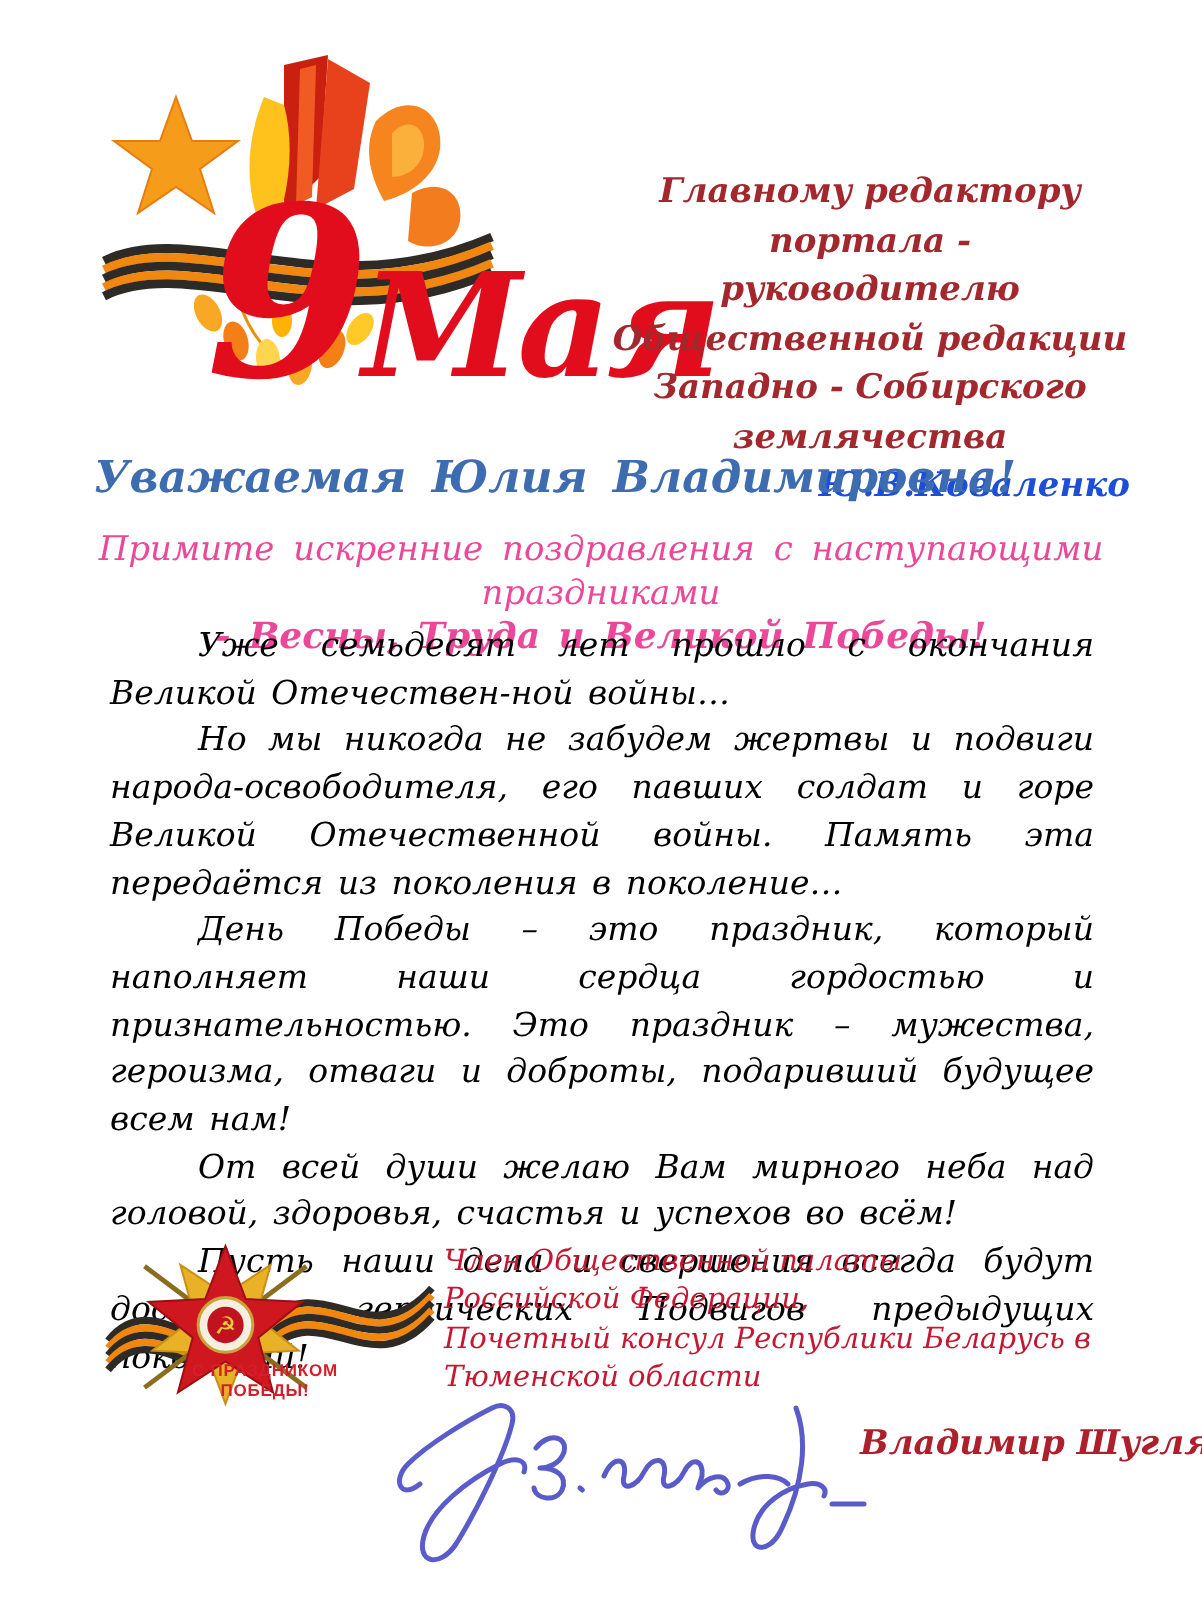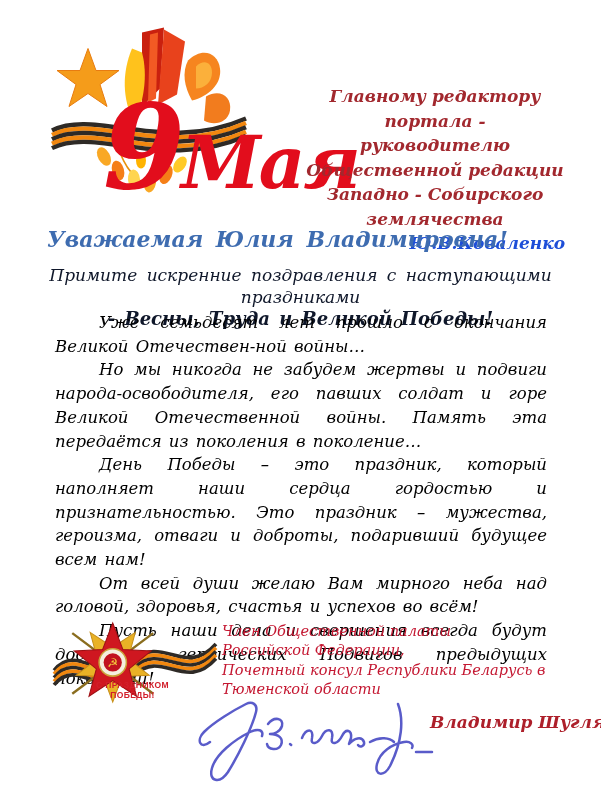--- a/index.html
+++ b/index.html
@@ -26,21 +26,21 @@
   .recipient .name { color:#1d4ed8; text-align:right; padding-right:22px; }
 
   
   .salutation {
     position:absolute; left:0; top:226px; width:555px; text-align:center;
     color:#3e6cb0; font-style:italic; font-weight:bold; font-size:22px;
     word-spacing:5px;
   }
   .intro {
     position:absolute; left:0; top:265px; width:601px; text-align:center;
-    color:#0f172a; font-style:italic; line-height:21.5px;
+    color:#ec4899; font-style:italic; line-height:21.5px;
   }
   .intro .l1 { font-size:17px; word-spacing:4px; }
   .intro .l2 { font-size:18px; font-weight:bold; word-spacing:3px; }
 
   
   .body-text {
     position:absolute; left:55px; top:311px; width:492px;
     color:#000000; font-style:italic; font-size:16.5px; line-height:23.7px;
     text-align:justify;
   }

